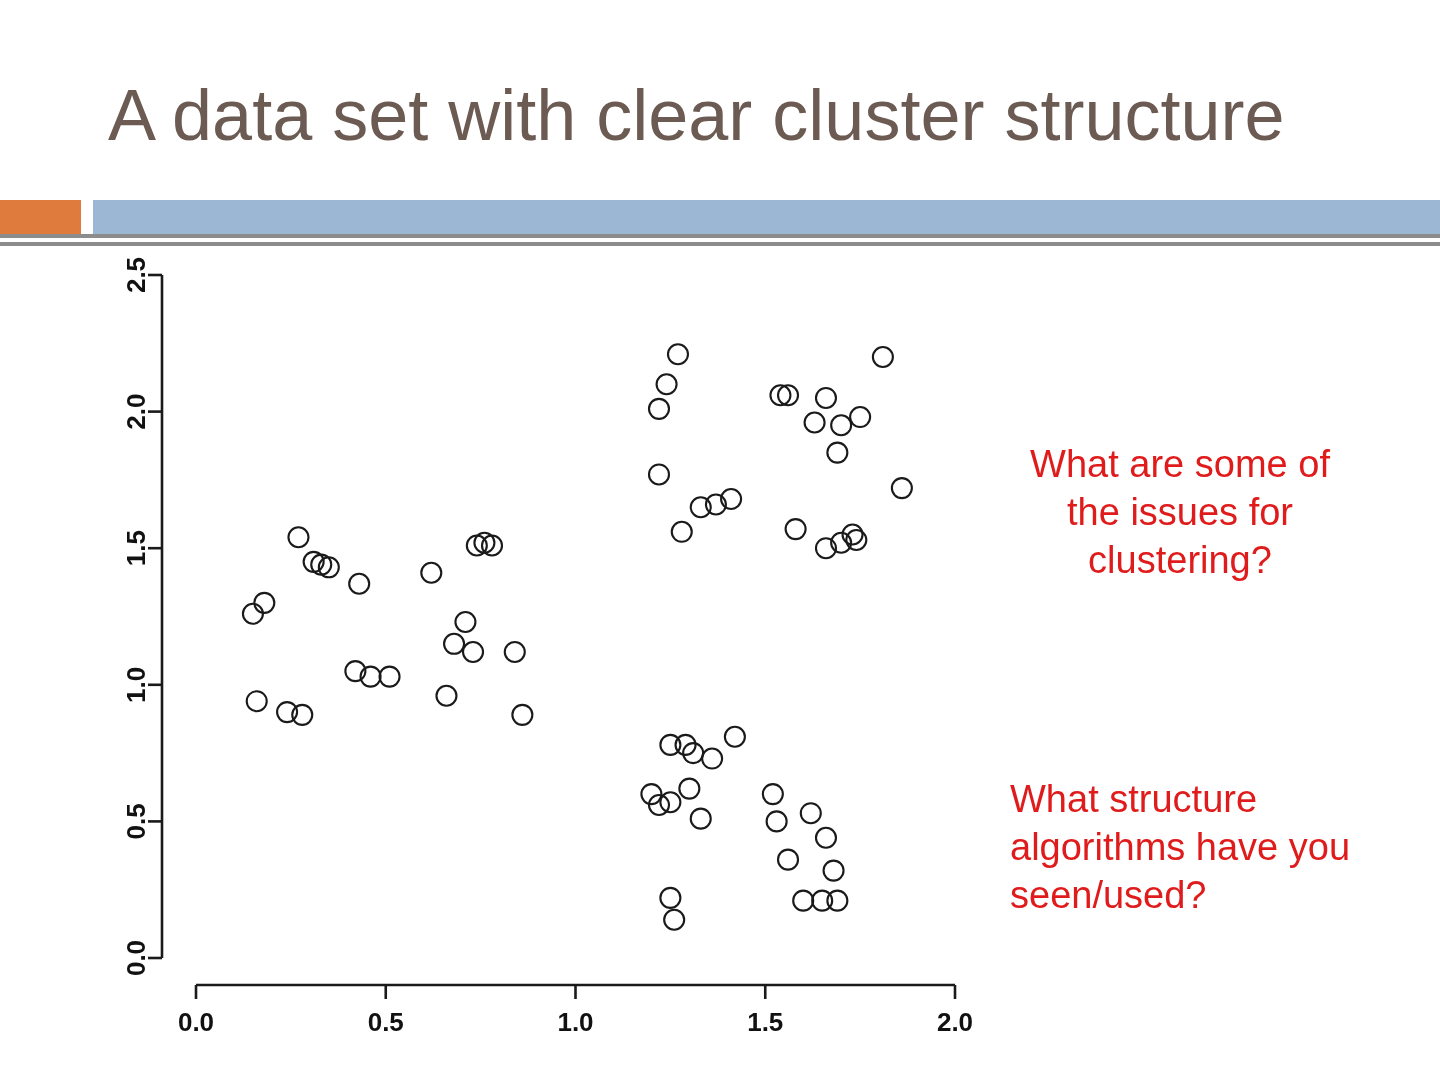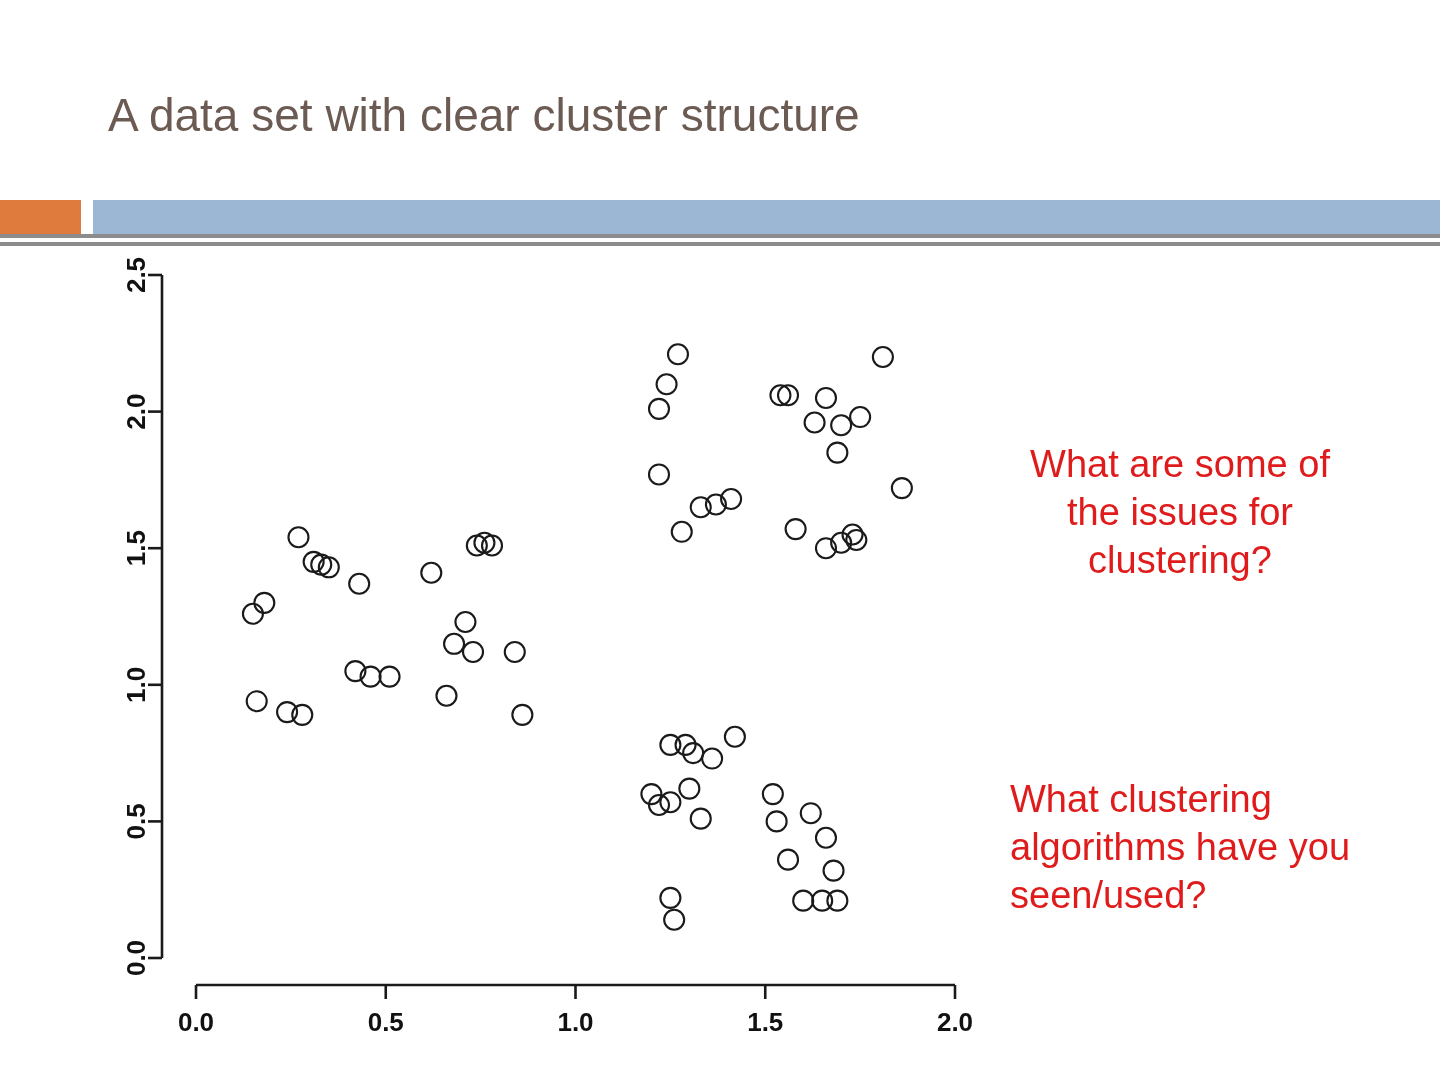--- a/index.html
+++ b/index.html
@@ -14,21 +14,21 @@
     overflow: hidden;
     position: relative;
   }
 
   
   #slide-title {
     position: absolute;
     left: 108px;
     top: 78px;
     width: 1260px;
-    font-size: 46px;
+    font-size: 72px;
     line-height: 74px;
     color: #6B5B53;
     font-family: "Liberation Sans", sans-serif;
     font-weight: 400;
     letter-spacing: 0px;
     white-space: nowrap;
   }
 
   
   #header-bar-band {
@@ -233,13 +233,13 @@
         <circle cx="743.56" cy="620.58" r="10" class="data-point"></circle>
         <circle cx="713.20" cy="650.63" r="10" class="data-point"></circle>
         <circle cx="732.17" cy="650.63" r="10" class="data-point"></circle>
         <circle cx="747.36" cy="650.63" r="10" class="data-point"></circle>
       </g>
   </svg>
 </div>
 
 <div class="annotation" id="annotation-issues">What are some of the issues for clustering?</div>
 
-<div class="annotation" id="annotation-algorithms">What clustering algorithms have you seen/used?</div>
+<div class="annotation" id="annotation-algorithms">What structure algorithms have you seen/used?</div>
 
 </body></html>

